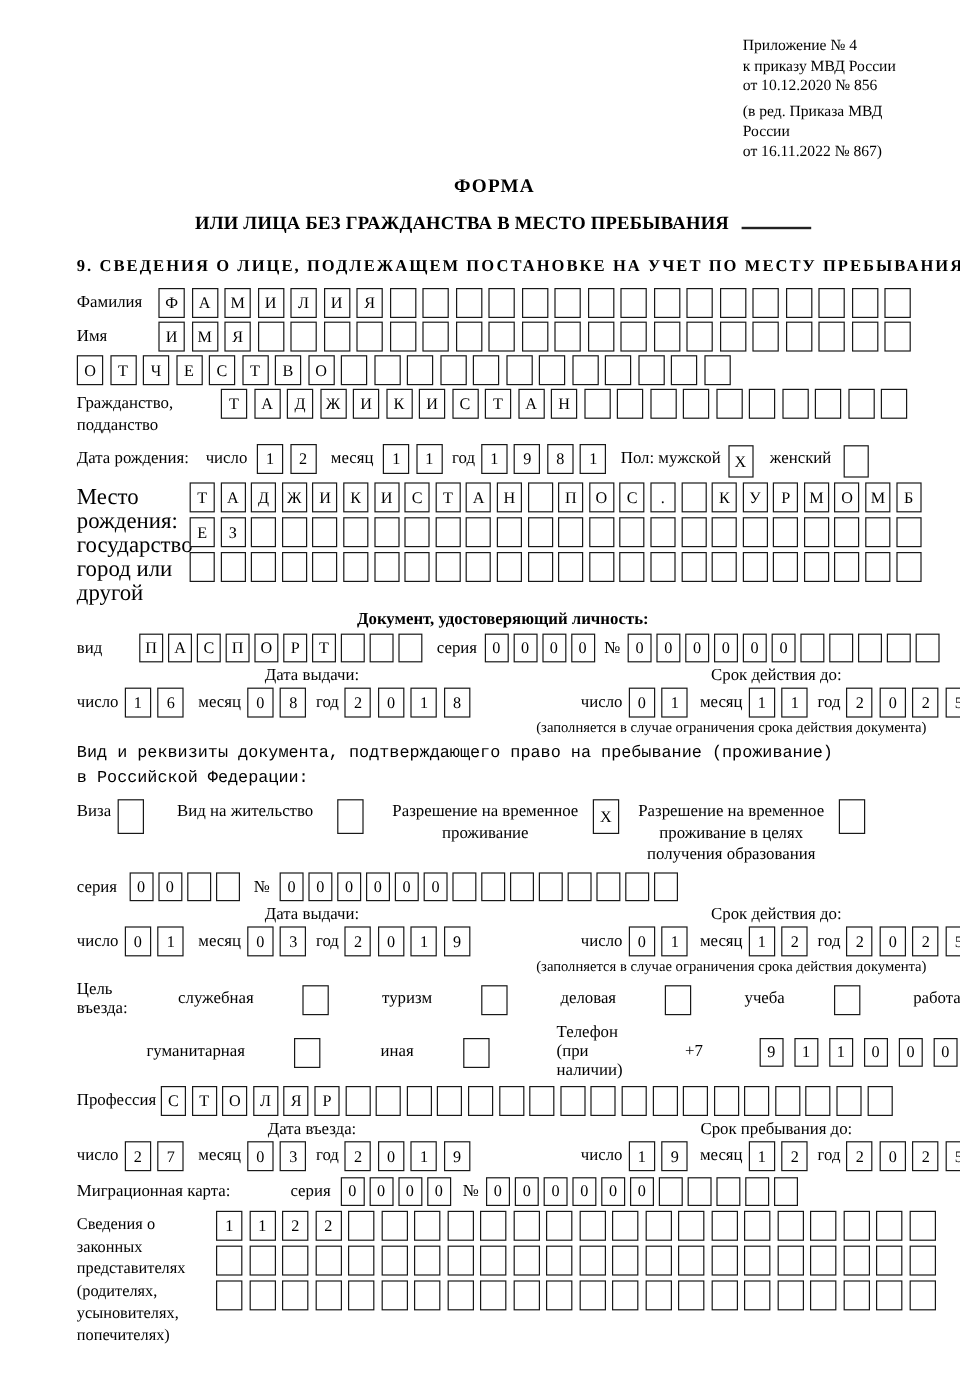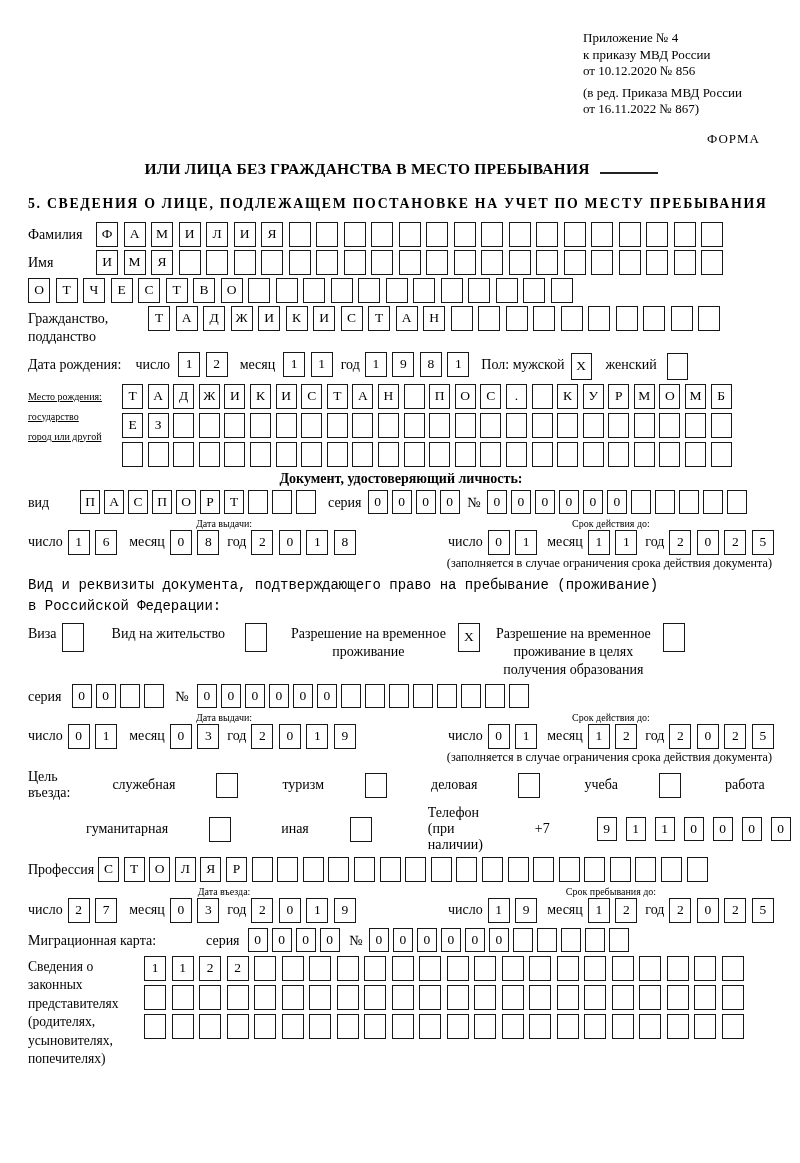--- a/index.html
+++ b/index.html
@@ -3,26 +3,26 @@
 <meta charset="utf-8">
 <style>
   * { box-sizing: border-box; }
   html,body { margin:0; padding:0; }
   body {
     width:800px; height:1163px; overflow:hidden;
     background:#ffffff; color:#000;
     font-family:"Liberation Serif","DejaVu Serif",serif;
     font-size:14px;
   }
-  .page { width:800px; height:1163px; padding:30px 26px 0 28px; }
+  .page { width:800px; height:1163px; padding:30px 26px 0 64px; }
 
   
   .appendix { margin-left:555px; font-size:13px; line-height:16.5px; }
   .appendix .sp { height:5px; }
-  .form-marker { text-align:right; padding-right:14px; font-weight:normal; font-size:13px; letter-spacing:1px; margin-top:13px; }
+  .form-marker { text-align:center; padding-right:14px; font-weight:bold; font-size:16px; letter-spacing:1px; margin-top:13px; }
 
   .title { margin-top:11px; text-align:center; font-weight:bold; font-size:15.5px; line-height:21px; letter-spacing:.2px; }
   .u-line { display:inline-block; width:58px; border-bottom:2.2px solid #222; margin-left:10px; }
 
   .sec-heading { margin-top:17px; font-weight:bold; font-size:13.8px; letter-spacing:1.7px; white-space:nowrap; }
 
   .frm { margin-top:10px; }
   .row { display:flex; align-items:flex-start; margin-top:3px; }
   .lbl { line-height:18px; padding-top:4px; flex:none; }
   .w70 { width:68px; } .w150 { width:150px; } .w120 { width:120px; }
@@ -38,30 +38,30 @@
   .cells.bp { gap:4.6px; } .cells.bp .cell { width:21px; }
   .ck { margin-top:1px; }
   .ckbox { flex:none; width:21px; height:27px; border:1.9px solid #181818;
     display:flex; align-items:center; justify-content:center; font-size:13.5px; margin-top:1px; }
 
   .ml5{margin-left:5px;} .ml6{margin-left:6px;} .ml8{margin-left:8px;} .ml10{margin-left:10px;}
   .ml12{margin-left:12px;} .ml14{margin-left:14px;} .ml16{margin-left:16px;} .ml20{margin-left:20px;}
   .ml24{margin-left:24px;} .ml28{margin-left:28px;} .ml50{margin-left:50px;}
 
   .bp-block { display:flex; margin-top:4px; }
-  .bp-labels { width:94px; flex:none; font-size:10px; line-height:20px; padding-top:3px;text-decoration:underline; }
+  .bp-labels { width:94px; flex:none; font-size:19px; line-height:20px; padding-top:3px; }
   .bp-rows .cells { margin-top:4px; } .bp-rows .cells:first-child { margin-top:0; }
 
   .doc-heading { text-align:center; font-weight:bold; font-size:14px; margin-top:4px; }
 
   .dates { display:flex; margin-top:4px; }
   .dcol { flex:none; }
   .dcol.left { width:392px; }
   .dcol.right { margin-left:28px; }
-  .dcap { text-align:center; font-size:10px; margin-bottom:1px; }
+  .dcap { text-align:center; font-size:14px; margin-bottom:1px; }
   .dfields { display:flex; align-items:center; }
   .dfields .dl { margin-right:5px; }
   .note { font-size:12.2px; text-align:right; margin-top:1px; line-height:14px; padding-right:2px; }
 
   .intro { margin-top:5px; line-height:21px;font-family:Liberation Mono, monospace; }
 
   .permits { display:flex; align-items:flex-start; margin-top:4px; }
   .plabel { line-height:18px; padding-top:4px; }
   .pcenter { text-align:center; }
   .pbox { flex:none; width:22px; height:29px; border:1.9px solid #181818;
@@ -88,21 +88,21 @@
     <div>(в ред. Приказа МВД России</div>
     <div>от 16.11.2022 № 867)</div>
   </div>
 
   <div class="form-marker">ФОРМА</div>
 
   <div class="title">
     <div><span>ИЛИ ЛИЦА БЕЗ ГРАЖДАНСТВА В МЕСТО ПРЕБЫВАНИЯ</span><span class="u-line"></span></div>
   </div>
 
-  <div class="sec-heading">5. СВЕДЕНИЯ О ЛИЦЕ, ПОДЛЕЖАЩЕМ ПОСТАНОВКЕ НА УЧЕТ ПО МЕСТУ ПРЕБЫВАНИЯ</div>
+  <div class="sec-heading">9. СВЕДЕНИЯ О ЛИЦЕ, ПОДЛЕЖАЩЕМ ПОСТАНОВКЕ НА УЧЕТ ПО МЕСТУ ПРЕБЫВАНИЯ</div>
 
   <div class="frm">
 
     <div class="row">
       <span class="lbl w70">Фамилия</span>
       <span class="cells">
           <span class="cell">Ф</span>
           <span class="cell">А</span>
           <span class="cell">М</span>
           <span class="cell">И</span>

